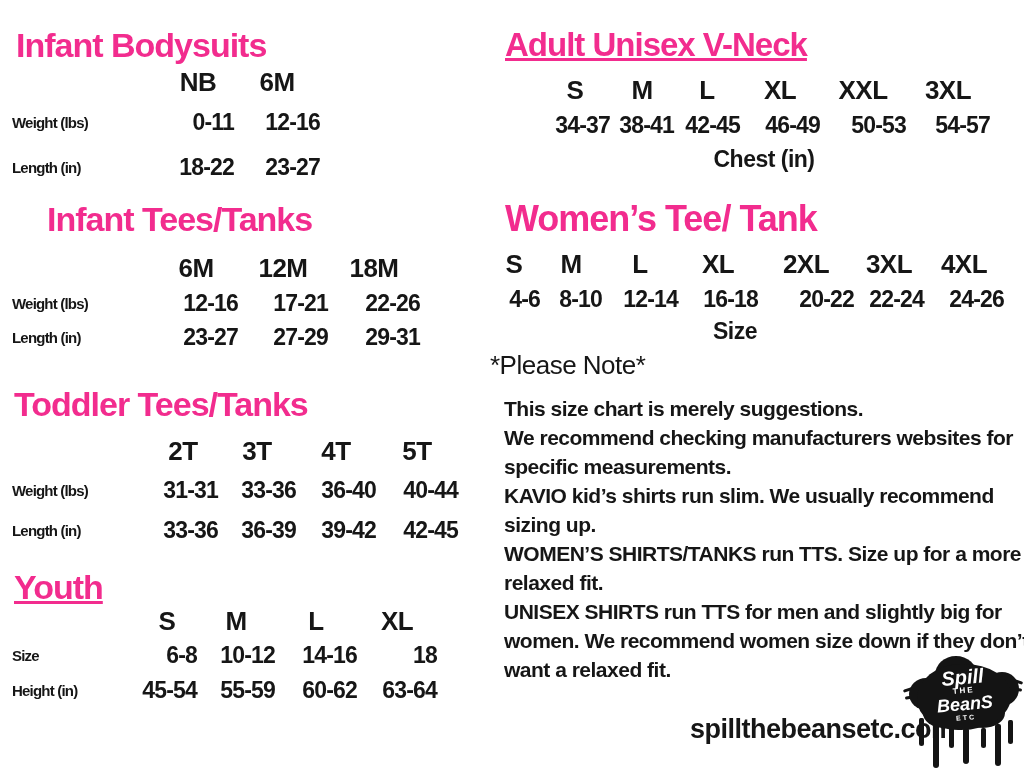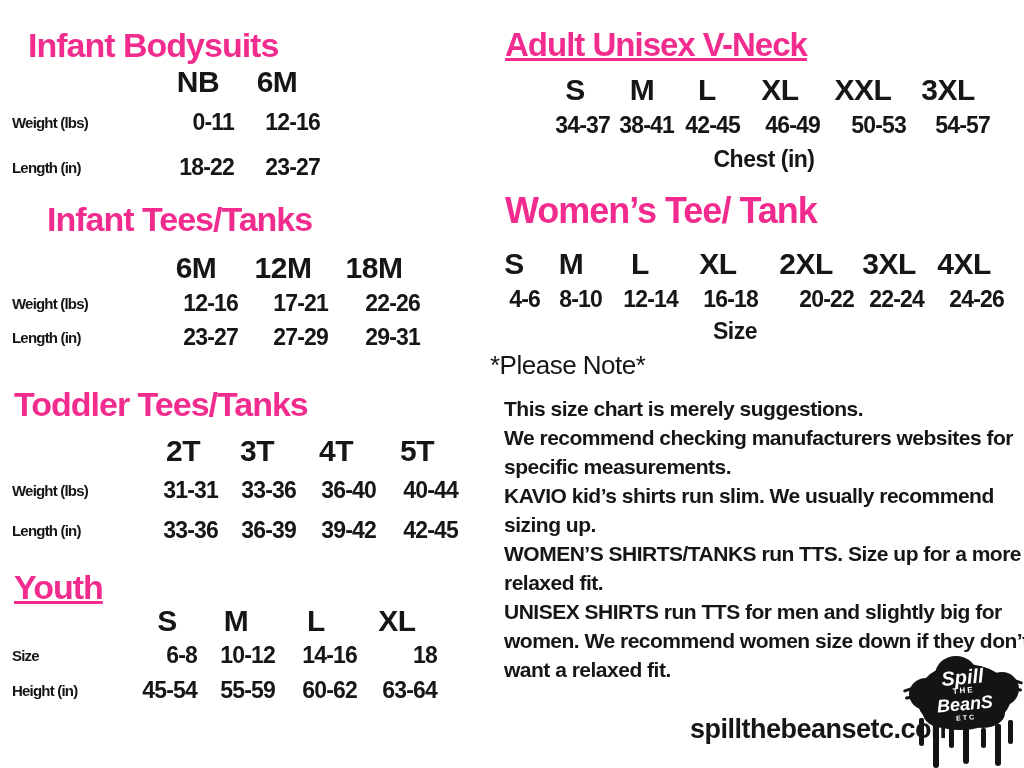--- a/index.html
+++ b/index.html
@@ -4,21 +4,21 @@
 <style>
   html,body{margin:0;padding:0;background:#fff;}
   .canvas{
     position:relative;width:1024px;height:768px;background:#ffffff;overflow:hidden;
     font-family:"Liberation Sans","DejaVu Sans",sans-serif;color:#161616;
   }
   .sec-title{
     position:absolute;font-weight:bold;color:#f22c8e;letter-spacing:-1px;white-space:nowrap;
   }
   .tbl{position:absolute;display:grid;align-items:center;}
-  .tbl .h{font-weight:bold;text-align:center;font-size:30px;letter-spacing:-0.5px;white-space:nowrap;}
+  .tbl .h{font-weight:bold;text-align:center;font-size:26px;letter-spacing:-0.5px;white-space:nowrap;}
   .tbl .lbl{font-weight:bold;font-size:15px;letter-spacing:-0.8px;white-space:nowrap;}
   .tbl .v{font-weight:bold;text-align:right;font-size:23px;letter-spacing:-0.8px;white-space:nowrap;}
   .caption{position:absolute;font-weight:bold;font-size:23px;text-align:center;letter-spacing:-0.5px;}
   .note-title{position:absolute;font-weight:normal;font-size:26px;letter-spacing:-0.5px;}
   .note-body{position:absolute;font-weight:bold;font-size:21px;line-height:29px;letter-spacing:-0.5px;}
   .note-body p{margin:0;}
   .website{position:absolute;font-weight:bold;font-size:27px;letter-spacing:-0.5px;text-align:right;white-space:nowrap;}
 
   
   .logo{position:absolute;left:903px;top:654px;width:120px;height:114px;}
@@ -49,21 +49,21 @@
   .dash-l1{left:0px;top:34px;width:12px;transform:rotate(-18deg);}
   .dash-l2{left:2px;top:42px;width:9px;transform:rotate(-10deg);}
   .dash-r1{left:108px;top:26px;width:12px;transform:rotate(18deg);}
   .dash-r2{left:110px;top:34px;width:9px;transform:rotate(10deg);}
 </style>
 </head>
 <body>
 
 <div class="canvas">
 
-  <div class="sec-title" style="left:16px;top:26px;font-size:34px;margin-left:12px;">Infant Bodysuits</div>
+  <div class="sec-title" style="left:16px;top:26px;font-size:34px;">Infant Bodysuits</div>
   <div class="tbl" style="left:12px;top:64px;grid-template-columns:150px 72px 86px;grid-template-rows:36px 45px 45px;">
     <div class="h"></div>
     <div class="h">NB</div>
     <div class="h">6M</div>
     <div class="lbl">Weight (lbs)</div>
     <div class="v">0-11</div>
     <div class="v">12-16</div>
     <div class="lbl">Length (in)</div>
     <div class="v">18-22</div>
     <div class="v">23-27</div>
@@ -133,21 +133,21 @@
     <div class="h">3XL</div>
     <div class="v">34-37</div>
     <div class="v">38-41</div>
     <div class="v">42-45</div>
     <div class="v">46-49</div>
     <div class="v">50-53</div>
     <div class="v">54-57</div>
   </div>
   <div class="caption" style="left:684px;top:146px;width:160px;">Chest (in)</div>
 
-  <div class="sec-title" style="left:505px;top:190px;font-size:36px;">Women’s Tee/ Tank</div>
+  <div class="sec-title" style="left:505px;top:198px;font-size:36px;">Women’s Tee/ Tank</div>
   <div class="tbl" style="left:488px;top:246px;grid-template-columns:52px 62px 76px 80px 96px 70px 80px;grid-template-rows:36px 34px;">
     <div class="h">S</div>
     <div class="h">M</div>
     <div class="h">L</div>
     <div class="h">XL</div>
     <div class="h">2XL</div>
     <div class="h">3XL</div>
     <div class="h">4XL</div>
     <div class="v">4-6</div>
     <div class="v">8-10</div>

